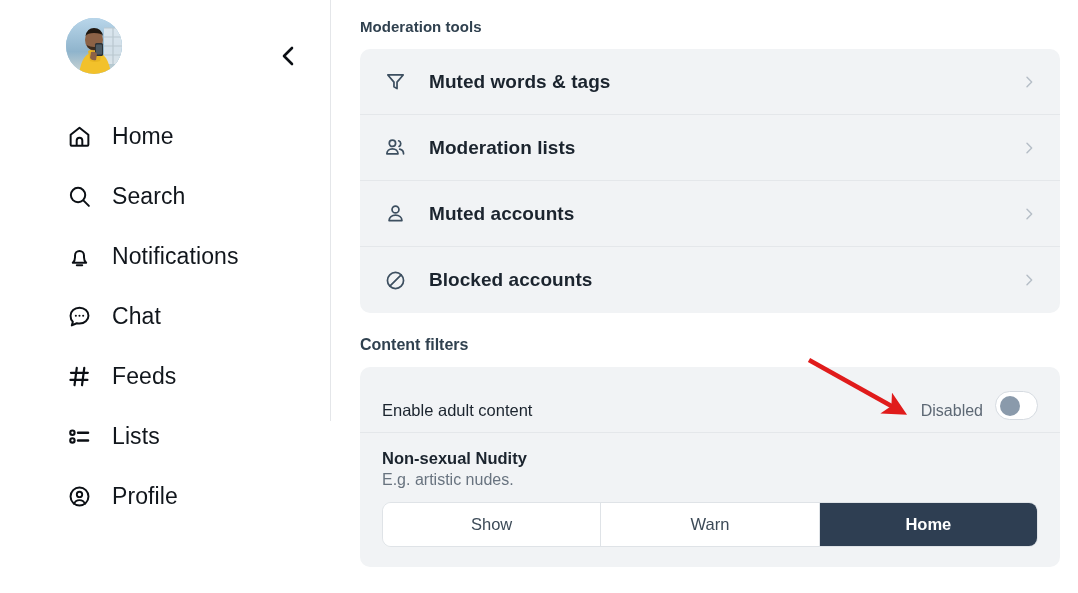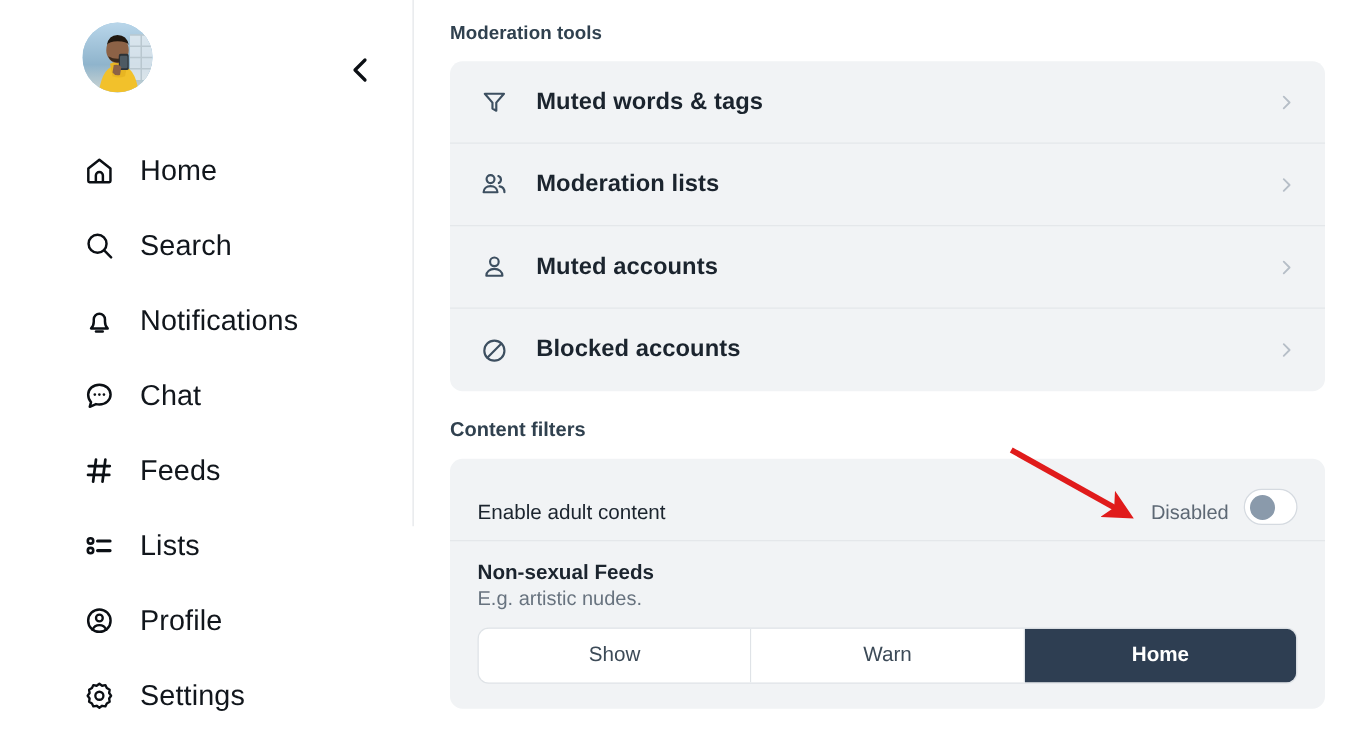--- a/index.html
+++ b/index.html
@@ -351,29 +351,20 @@
         <span class="nav-icon">
           <svg width="25" height="25" viewBox="0 0 24 24" fill="none">
             <circle cx="12" cy="12" r="8.6" stroke="currentColor" stroke-width="1.9"></circle>
             <circle cx="12" cy="10" r="2.6" stroke="currentColor" stroke-width="1.8"></circle>
             <path d="M6.7 19.1 c1 -2.4 3 -3.6 5.3 -3.6 s4.3 1.2 5.3 3.6" stroke="currentColor" stroke-width="1.8" stroke-linecap="round"></path>
           </svg>
         </span>
         <span class="nav-label">Profile</span>
       </div>
 
-      <div class="nav-item">
-        <span class="nav-icon">
-          <svg width="25" height="25" viewBox="0 0 24 24" fill="none">
-            <path d="M12 2.9 l2.1 1.5 l2.5 -0.5 l1.1 2.3 l2.2 1.3 l-0.4 2.5 l1.5 2.1 l-1.5 2.1 l0.4 2.5 l-2.2 1.3 l-1.1 2.3 l-2.5 -0.5 l-2.1 1.5 l-2.1 -1.5 l-2.5 0.5 l-1.1 -2.3 l-2.2 -1.3 l0.4 -2.5 l-1.5 -2.1 l1.5 -2.1 l-0.4 -2.5 l2.2 -1.3 l1.1 -2.3 l2.5 0.5 Z" stroke="currentColor" stroke-width="1.8" stroke-linejoin="round"></path>
-            <circle cx="12" cy="12.1" r="3.1" stroke="currentColor" stroke-width="1.8"></circle>
-          </svg>
-        </span>
-        <span class="nav-label">Settings</span>
-      </div>
 
     </div>
   </nav>
 
   <main class="main">
 
     <div class="section-title">Moderation tools</div>
 
     <div class="card">
 
@@ -446,21 +437,21 @@
 
       <div class="adult-row">
         <span class="adult-label">Enable adult content</span>
         <span class="toggle-state">Disabled</span>
         <span class="toggle">
           <span class="knob"></span>
         </span>
       </div>
 
       <div class="nudity-block">
-        <div class="nudity-title">Non-sexual Feeds</div>
+        <div class="nudity-title">Non-sexual Nudity</div>
         <div class="nudity-desc">E.g. artistic nudes.</div>
         <div class="seg">
           <div class="seg-btn">Show</div>
           <div class="seg-btn">Warn</div>
           <div class="seg-btn active">Home</div>
         </div>
       </div>
 
     </div>
 

